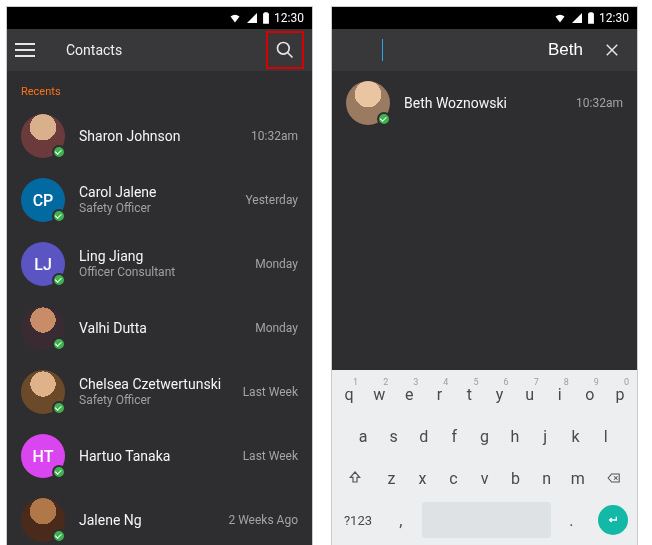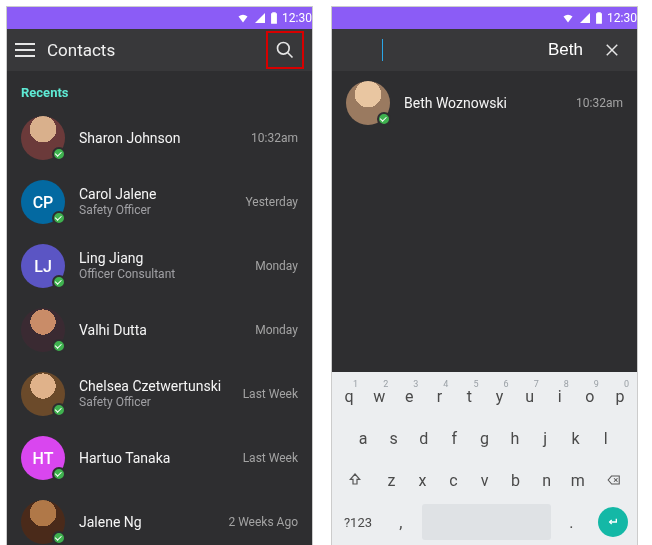--- a/index.html
+++ b/index.html
@@ -24,41 +24,41 @@
   .phone-body {
     flex: 1;
     background: #2e2e30;
     display: flex;
     flex-direction: column;
     overflow: hidden;
   }
   
   .statusbar {
     height: 22px;
-    background: #8b5cf6;
+    background: #000000;
     display: flex;
     justify-content: flex-end;
     align-items: center;
     gap: 4px;
-    padding: 0 0;
+    padding: 0 8px;
     font-size: 12px;
     color: #fff;
   }
   .statusbar svg { fill: #fff; }
   
   .appbar {
     height: 42px;
     background: #38383a;
     display: flex;
     align-items: center;
     padding: 0 8px;
     gap: 10px;
     position: relative;
   }
-  .appbar .title { font-size: 17px; font-weight: 400; color: #f0f0f0; }
+  .appbar .title { font-size: 14px; font-weight: 400; color: #f0f0f0; margin-left: 19px; }
   .appbar .spacer { flex: 1; }
   .hamburger {
     width: 22px; height: 22px; display:flex; flex-direction:column; justify-content:center; gap:4px;
   }
   .hamburger span { display:block; height:2px; background:#e6e6e6; width:20px; }
   .search-btn {
     width: 38px; height: 38px; display:flex; align-items:center; justify-content:center;
   }
   .search-highlight { border: 2px solid #d80000; }
   .search-input {
@@ -76,23 +76,22 @@
     position: absolute;
     left: 50px;
     top: 10px;
     width: 1px; height: 22px;
     background: #2aa6e6;
   }
   .close-btn { width: 34px; height:34px; display:flex; align-items:center; justify-content:center; }
   
   .section-header {
     padding: 14px 14px 6px;
-    font-size: 13px;
-    color: #5eead4;
-    font-weight: bold;
+    font-size: 11px;
+    color: #f97316;
   }
   
   .list { flex: 1; overflow: hidden; }
   .contact-row {
     display: flex;
     align-items: center;
     height: 64px;
     padding: 0 14px;
     gap: 14px;
   }

